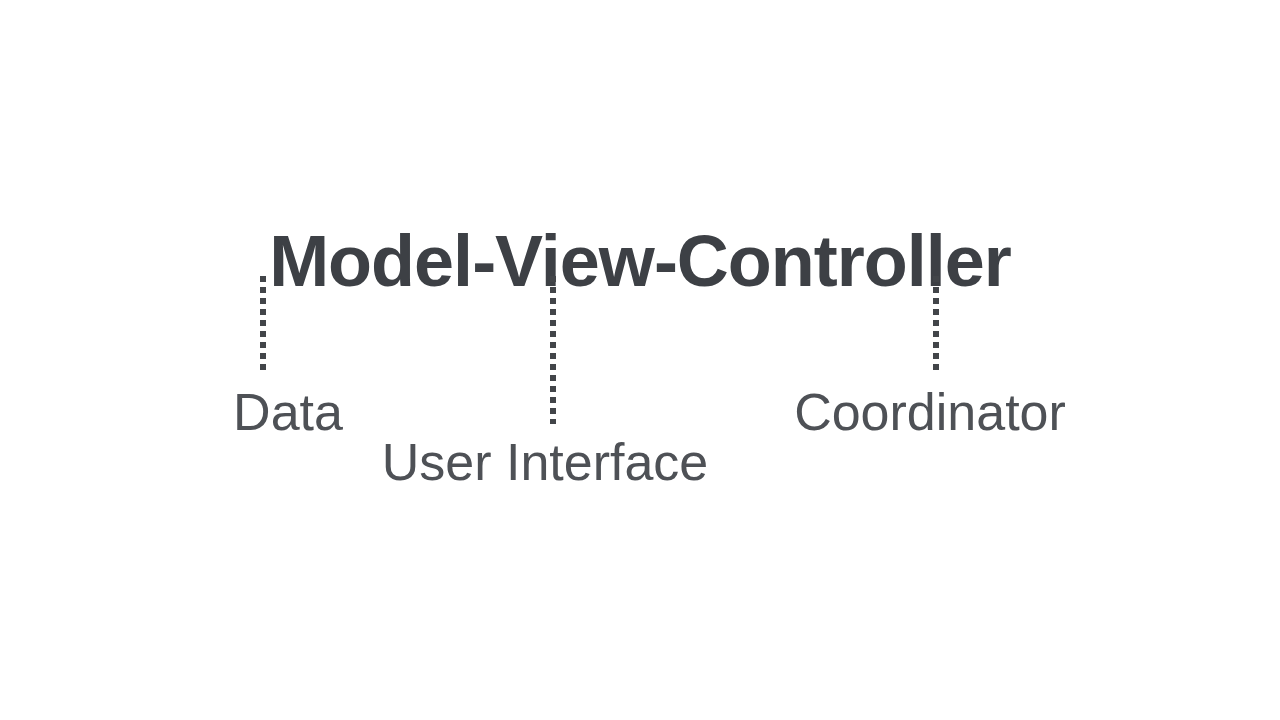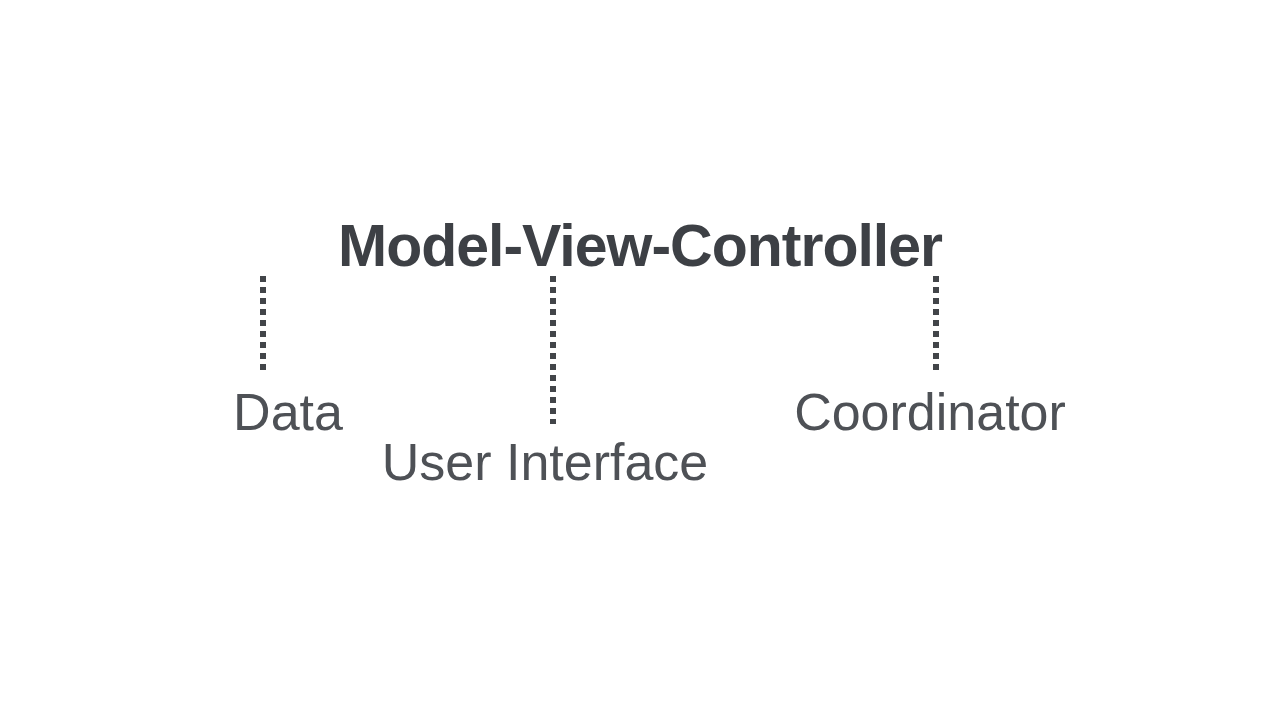--- a/index.html
+++ b/index.html
@@ -13,21 +13,21 @@
     height: 720px;
     overflow: hidden;
     background: var(--color-background, #ffffff);
     font-family: "Liberation Sans", "DejaVu Sans", sans-serif;
   }
   .slide-title {
     position: absolute;
     top: 177px;
     left: 640px;
     transform: translateX(-50%);
-    font-size: 59px;
+    font-size: 72px;
     font-weight: 700;
     letter-spacing: -1px;
     line-height: 1;
     white-space: nowrap;
     color: var(--color-title, #3d4045);
   }
   .dotline {
     position: absolute;
     width: 6px;
     transform: translateX(-50%);

